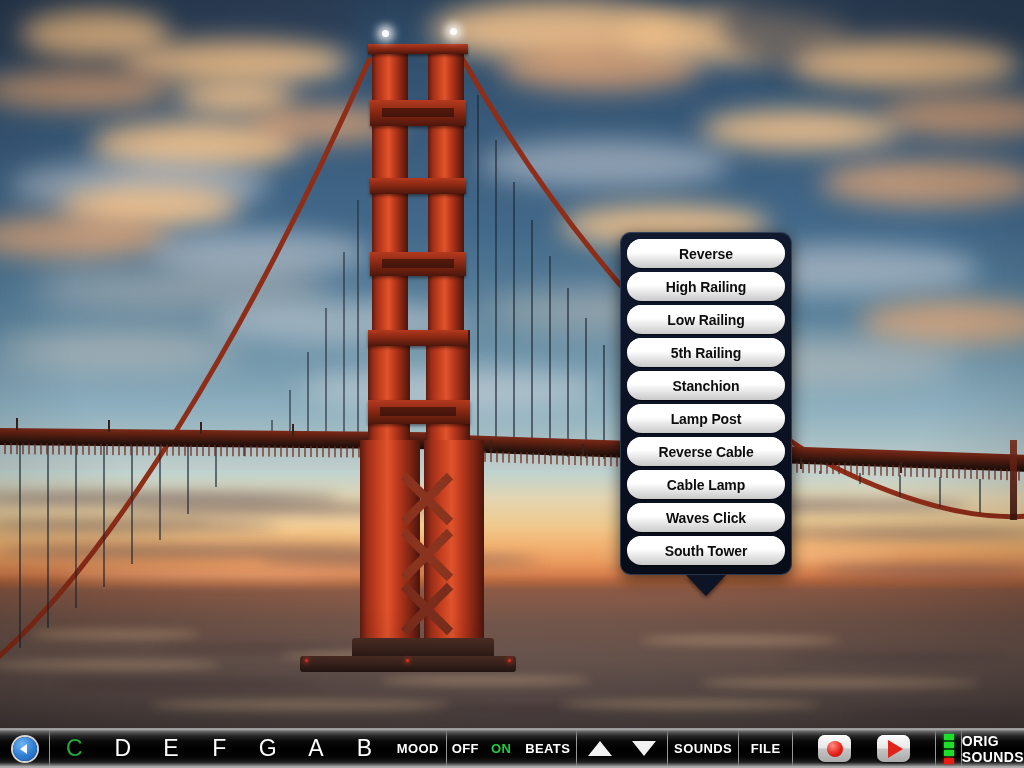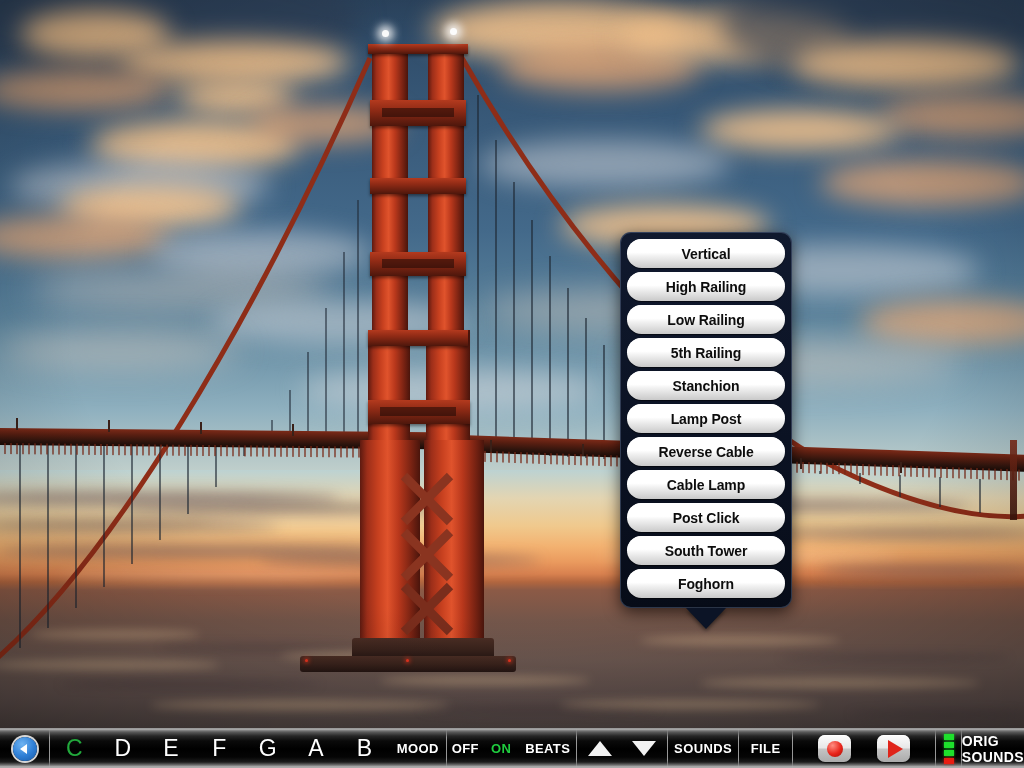--- a/index.html
+++ b/index.html
@@ -379,31 +379,30 @@
         <div class="pierlight" style="left:508px; top:659px;"></div>
       </div>
 
       <div style="position:absolute;left:1010px;top:440px;width:7px;height:80px;background:linear-gradient(to bottom,#7c2a18,#3a150c);opacity:.9;"></div>
     </div>
 
     <div class="vignette"></div>
   </div>
 
   <div class="popup">
-    <button class="menu-item">Vertical</button>
+    <button class="menu-item">Reverse</button>
     <button class="menu-item">High Railing</button>
     <button class="menu-item">Low Railing</button>
     <button class="menu-item">5th Railing</button>
     <button class="menu-item">Stanchion</button>
     <button class="menu-item">Lamp Post</button>
     <button class="menu-item">Reverse Cable</button>
     <button class="menu-item">Cable Lamp</button>
-    <button class="menu-item">Post Click</button>
+    <button class="menu-item">Waves Click</button>
     <button class="menu-item">South Tower</button>
-    <button class="menu-item">Foghorn</button>
     <div class="popup-arrow"></div>
   </div>
 
   <div class="toolbar">
 
     <div class="tb-cell back-btn">
       <div class="back-circle">
         <div class="back-chev"></div>
       </div>
     </div>

